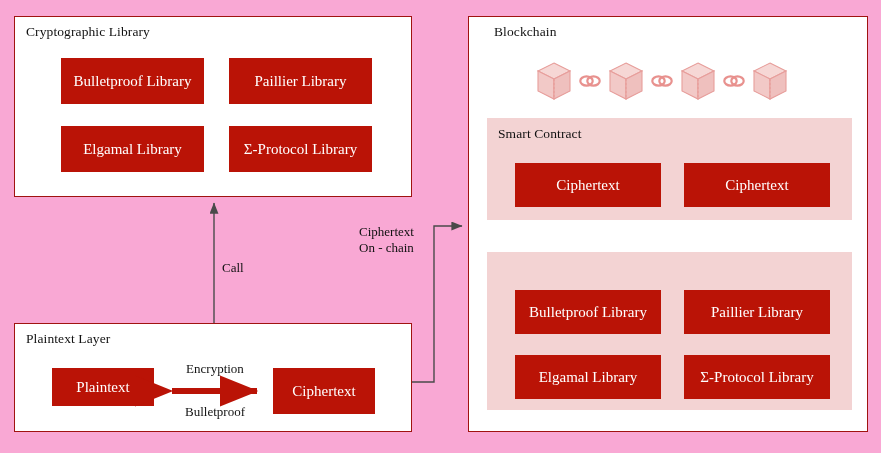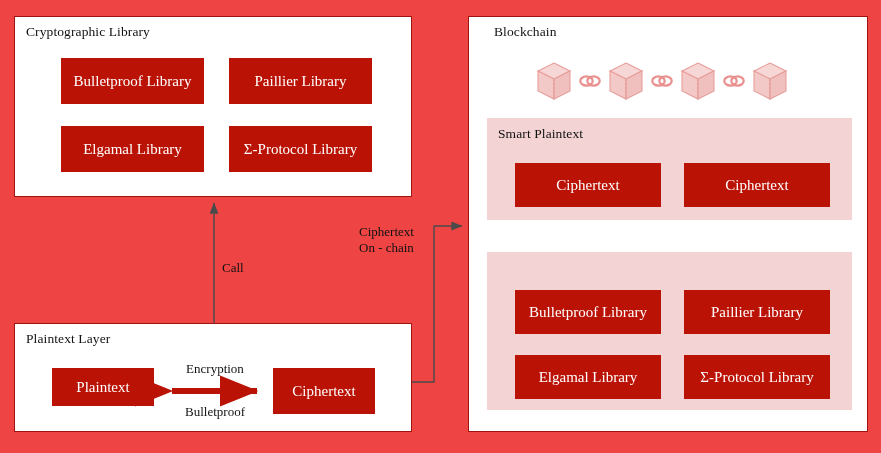--- a/index.html
+++ b/index.html
@@ -7,21 +7,21 @@
     padding: 0;
     background: #ffffff;
   }
   body {
     font-family: "Liberation Serif", "DejaVu Serif", serif;
   }
   #canvas {
     position: relative;
     width: 881px;
     height: 453px;
-    background: #ef4444;
+    background: #f9a8d4;
     overflow: hidden;
   }
 
   
   .outer-panel {
     position: absolute;
     border: 1.6px solid #A01310;
     background: #ffffff;
     box-sizing: border-box;
   }
@@ -168,21 +168,21 @@
         <polygon points="20,3 36,11 20,19 4,11" fill="#F6D7D5" stroke="#E79E9B" stroke-width="1.1"></polygon>
         <polygon points="4,11 20,19 20,39 4,31" fill="#F2C9C7" stroke="#E79E9B" stroke-width="1.1"></polygon>
         <polygon points="36,11 36,31 20,39 20,19" fill="#EFC0BE" stroke="#E79E9B" stroke-width="1.1"></polygon>
         <line x1="20" y1="19" x2="20" y2="39" stroke="#E79E9B" stroke-width="1.1" stroke-dasharray="2 2"></line>
       </svg>
     </span>
   </div>
 
   <div class="pink-panel" style="left:487px; top:118px; width:365px; height:102px;">
   </div>
-  <div class="panel-title" style="left:498px; top:126px;">Smart Plaintext</div>
+  <div class="panel-title" style="left:498px; top:126px;">Smart Contract</div>
 
   <div class="red-box" style="left:515px; top:163px; width:146px; height:44px;">Ciphertext</div>
   <div class="red-box" style="left:684px; top:163px; width:146px; height:44px;">Ciphertext</div>
 
   <div class="pink-panel" style="left:487px; top:252px; width:365px; height:158px;">
   </div>
 
   <div class="red-box" style="left:515px; top:290px; width:146px; height:44px;">Bulletproof Library</div>
   <div class="red-box" style="left:684px; top:290px; width:146px; height:44px;">Paillier Library</div>
   <div class="red-box" style="left:515px; top:355px; width:146px; height:44px;">Elgamal Library</div>

